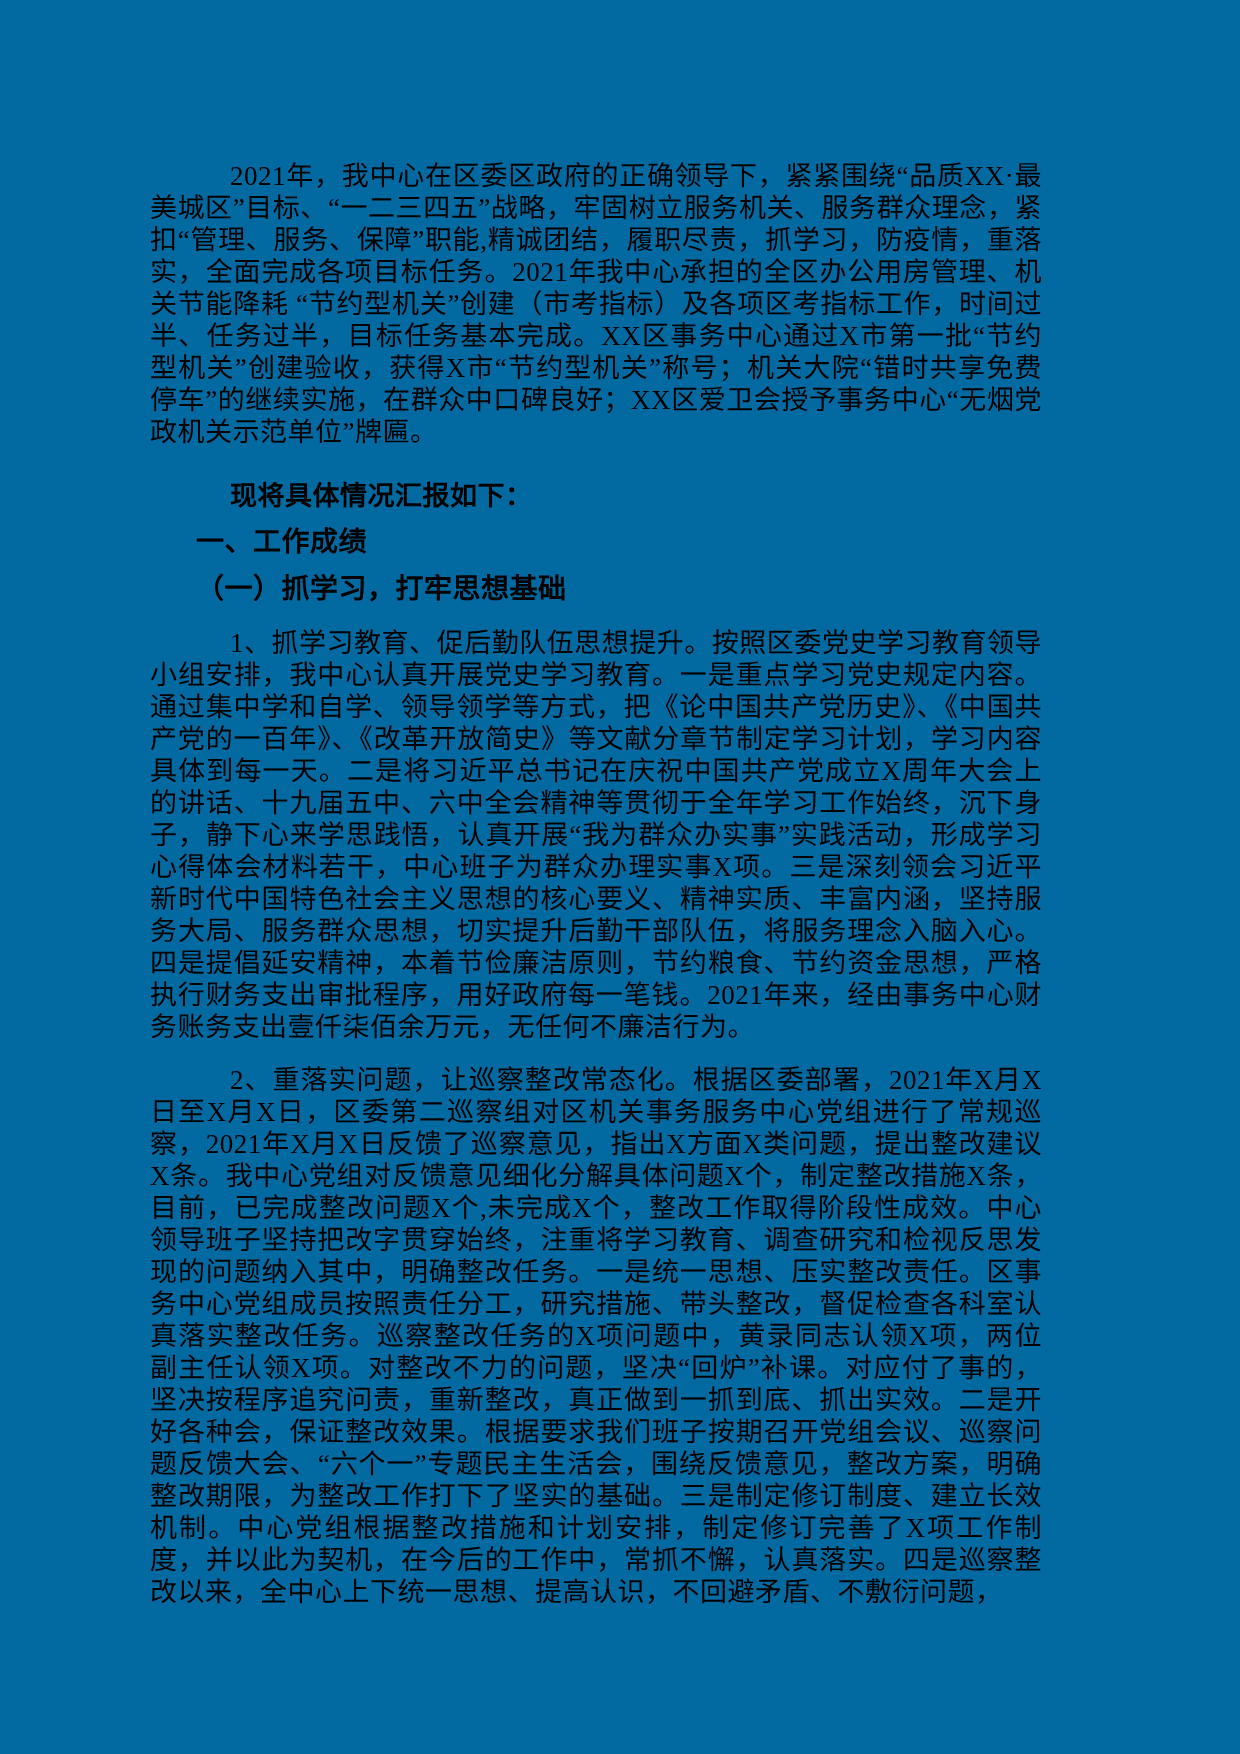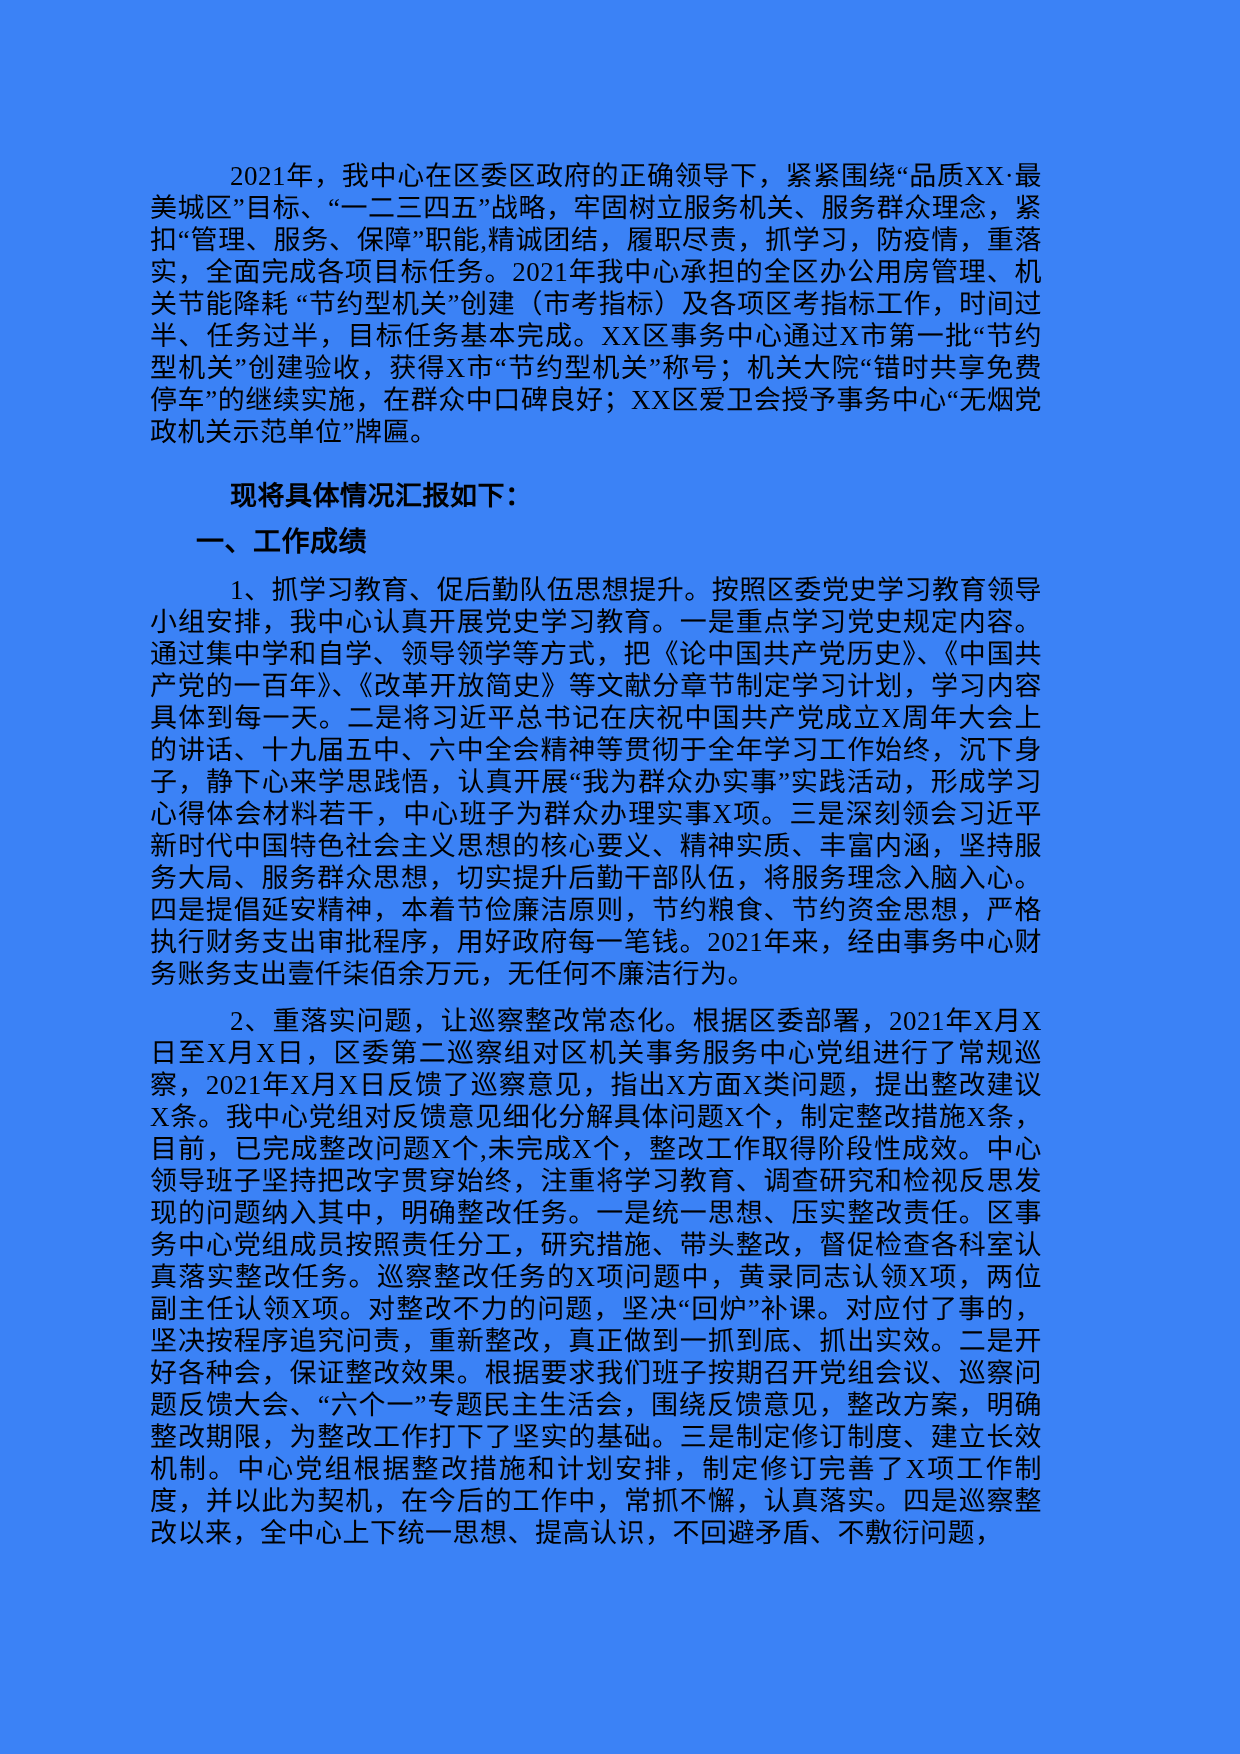--- a/index.html
+++ b/index.html
@@ -4,21 +4,21 @@
 <style>
   html, body {
     margin: 0;
     padding: 0;
     background: #ffffff;
   }
   .page {
     position: relative;
     width: 1240px;
     height: 1754px;
-    background: #3b82f6;
+    background: #0369a1;
     overflow: hidden;
   }
   .content {
     position: absolute;
     left: 150px;
     top: 160px;
     width: 892px;
     color: #000000;
     font-family: "Liberation Serif", "DejaVu Serif", serif;
     font-size: 27px;
@@ -28,37 +28,38 @@
   }
   p.para {
     margin: 0;
     text-indent: 80px;
   }
   p.para-report-lead {
     margin-top: 32px;
     font-weight: bold;
   }
   p.para-item {
-    margin-top: 15px;
+    margin-top: 21px;
   }
   .heading {
     font-family: "Liberation Sans", "DejaVu Sans", sans-serif;
     font-weight: bold;
     font-size: 28px;
     line-height: 34px;
     margin: 13px 0 0 0;
     text-indent: 46px;
     text-align: left;
     letter-spacing: 0.5px;
   }
 </style>
 </head>
 <body>
 
 <div class="page">
   <div class="content" id="doc-content">
       <p class="para para-intro">2021年，我中心在区委区政府的正确领导下，紧紧围绕“品质XX·最美城区”目标、“一二三四五”战略，牢固树立服务机关、服务群众理念，紧扣“管理、服务、保障”职能,精诚团结，履职尽责，抓学习，防疫情，重落实，全面完成各项目标任务。2021年我中心承担的全区办公用房管理、机关节能降耗 “节约型机关”创建（市考指标）及各项区考指标工作，时间过半、任务过半，目标任务基本完成。XX区事务中心通过X市第一批“节约型机关”创建验收，获得X市“节约型机关”称号；机关大院“错时共享免费停车”的继续实施，在群众中口碑良好；XX区爱卫会授予事务中心“无烟党政机关示范单位”牌匾。</p>
       <p class="para para-report-lead">现将具体情况汇报如下：</p>
       <h2 class="heading heading-section">一、工作成绩</h2>
+      <h3 class="heading heading-subsection">（一）抓学习，打牢思想基础</h3>
       <p class="para para-item">1、抓学习教育、促后勤队伍思想提升。按照区委党史学习教育领导小组安排，我中心认真开展党史学习教育。一是重点学习党史规定内容。通过集中学和自学、领导领学等方式，把《论中国共产党历史》、《中国共产党的一百年》、《改革开放简史》等文献分章节制定学习计划，学习内容具体到每一天。二是将习近平总书记在庆祝中国共产党成立X周年大会上的讲话、十九届五中、六中全会精神等贯彻于全年学习工作始终，沉下身子，静下心来学思践悟，认真开展“我为群众办实事”实践活动，形成学习心得体会材料若干，中心班子为群众办理实事X项。三是深刻领会习近平新时代中国特色社会主义思想的核心要义、精神实质、丰富内涵，坚持服务大局、服务群众思想，切实提升后勤干部队伍，将服务理念入脑入心。四是提倡延安精神，本着节俭廉洁原则，节约粮食、节约资金思想，严格执行财务支出审批程序，用好政府每一笔钱。2021年来，经由事务中心财务账务支出壹仟柒佰余万元，无任何不廉洁行为。</p>
       <p class="para para-item">2、重落实问题，让巡察整改常态化。根据区委部署，2021年X月X日至X月X日，区委第二巡察组对区机关事务服务中心党组进行了常规巡察，2021年X月X日反馈了巡察意见，指出X方面X类问题，提出整改建议X条。我中心党组对反馈意见细化分解具体问题X个，制定整改措施X条，目前，已完成整改问题X个,未完成X个，整改工作取得阶段性成效。中心领导班子坚持把改字贯穿始终，注重将学习教育、调查研究和检视反思发现的问题纳入其中，明确整改任务。一是统一思想、压实整改责任。区事务中心党组成员按照责任分工，研究措施、带头整改，督促检查各科室认真落实整改任务。巡察整改任务的X项问题中，黄录同志认领X项，两位副主任认领X项。对整改不力的问题，坚决“回炉”补课。对应付了事的，坚决按程序追究问责，重新整改，真正做到一抓到底、抓出实效。二是开好各种会，保证整改效果。根据要求我们班子按期召开党组会议、巡察问题反馈大会、“六个一”专题民主生活会，围绕反馈意见，整改方案，明确整改期限，为整改工作打下了坚实的基础。三是制定修订制度、建立长效机制。中心党组根据整改措施和计划安排，制定修订完善了X项工作制度，并以此为契机，在今后的工作中，常抓不懈，认真落实。四是巡察整改以来，全中心上下统一思想、提高认识，不回避矛盾、不敷衍问题，</p>
     </div>
 </div>
 
 </body></html>

